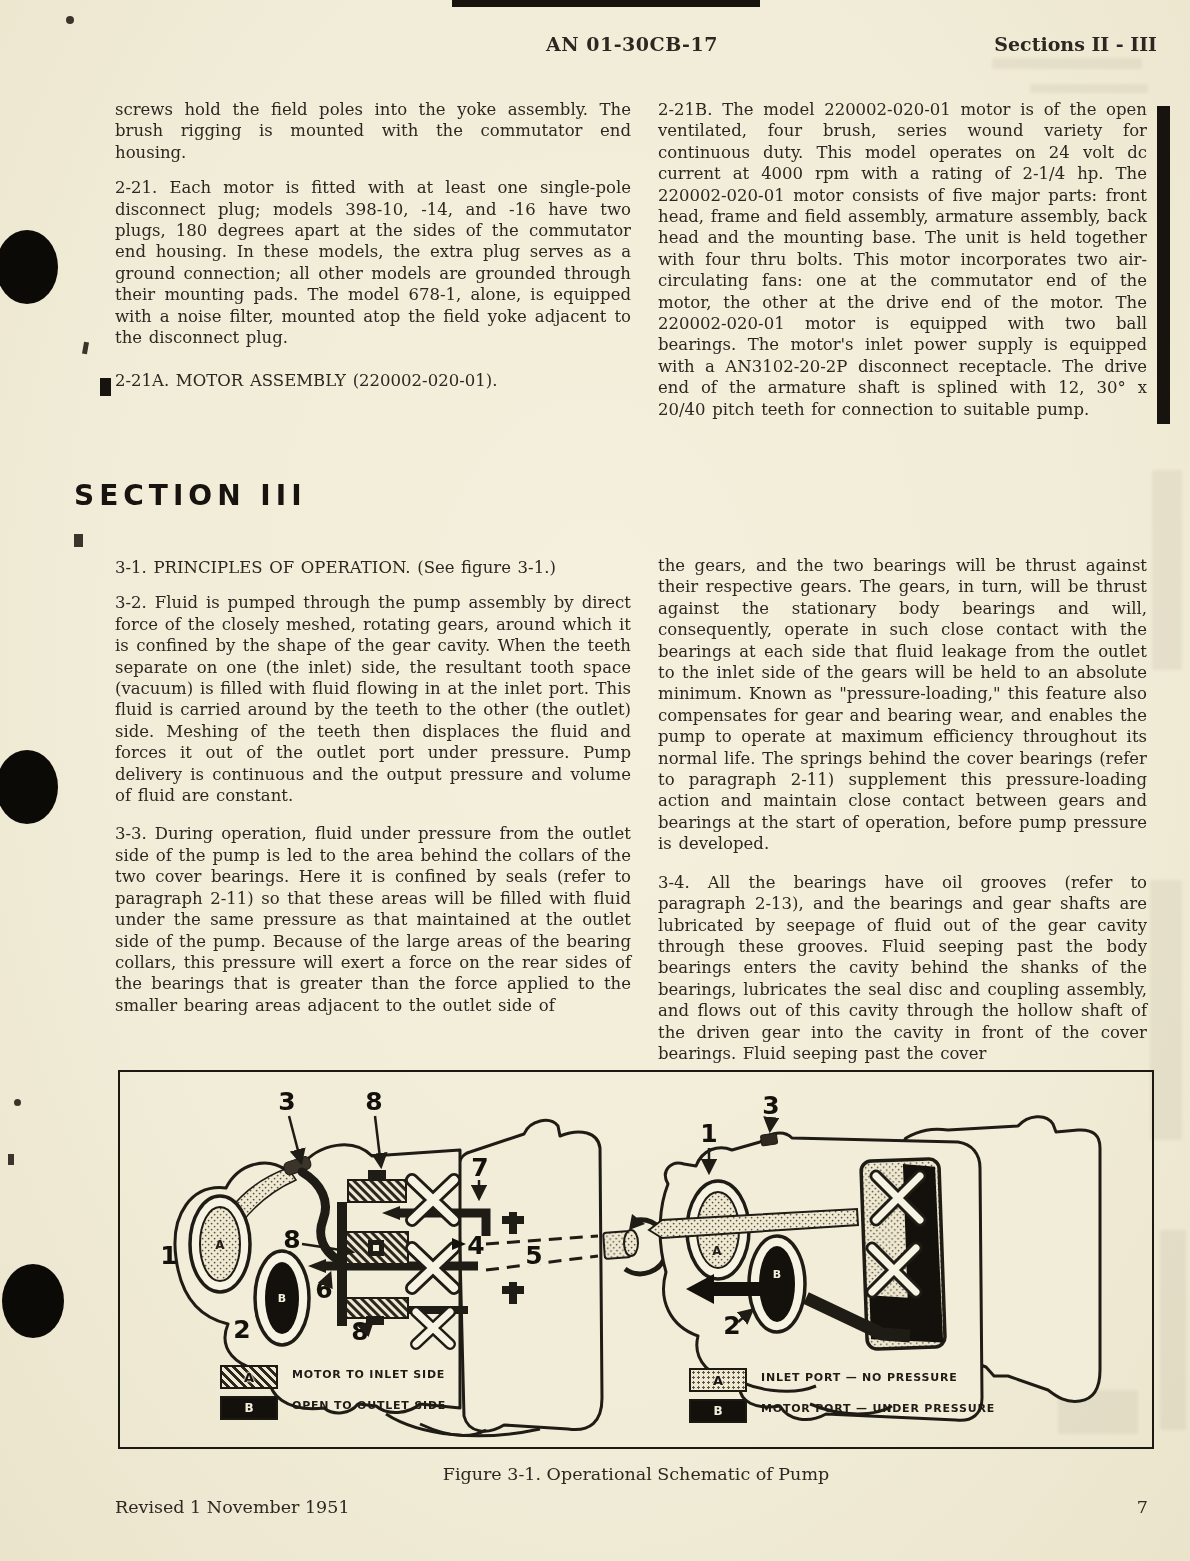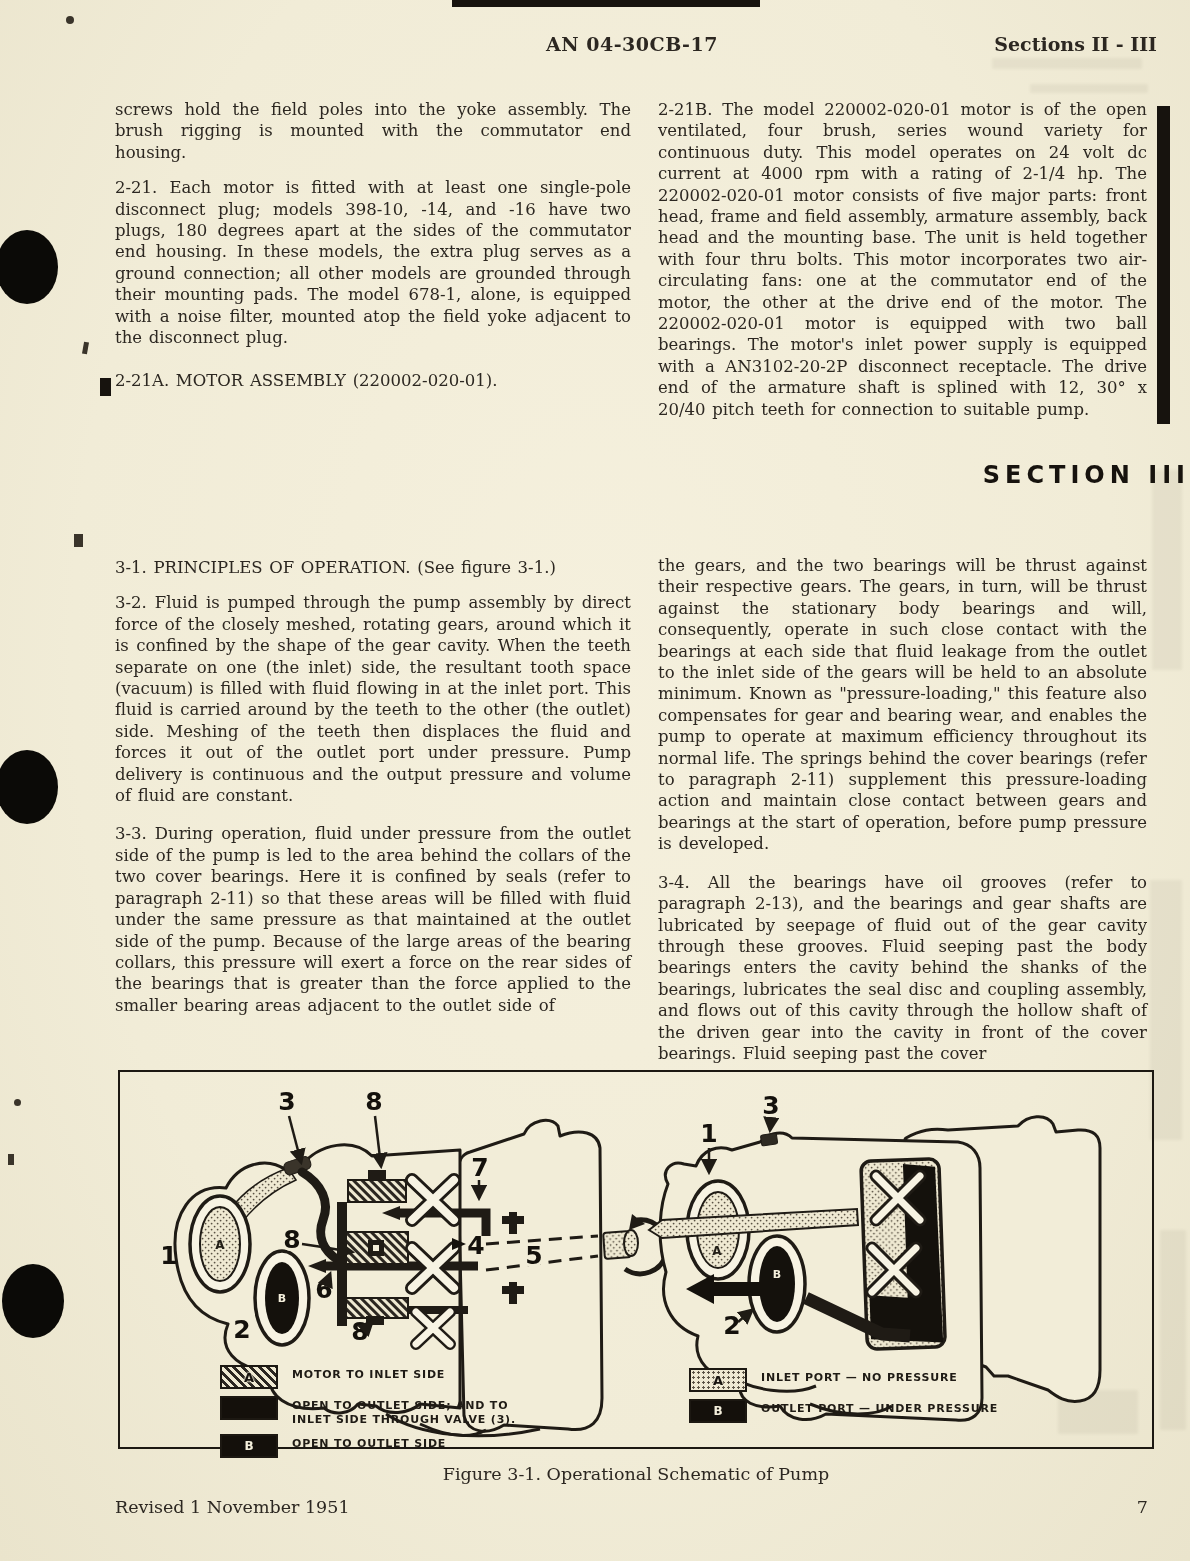--- a/index.html
+++ b/index.html
@@ -14,22 +14,22 @@
   .hdr-right{top:33px;right:33px;font-size:19px;font-weight:bold;}
   
   .col{text-align:justify;}
   .col p{font-size:16.5px;line-height:21.4px;margin:0 0 14px 0;word-spacing:1.4px;}
   .col p.para-heading{margin-top:8px;}
   #top-left{left:115px;top:99px;width:516px;}
   #top-right{left:658px;top:99px;width:489px;}
   #op-left{left:115px;top:557px;width:516px;}
   #op-right{left:658px;top:555px;width:489px;}
   
-  .section-head{left:74px;top:452px;width:1116px;text-align:right;color:#17130e;
-    font-family:"DejaVu Sans",sans-serif;font-weight:bold;font-size:24px;line-height:46px;letter-spacing:5px;}
+  .section-head{left:74px;top:473px;width:1116px;text-align:left;color:#17130e;
+    font-family:"DejaVu Sans",sans-serif;font-weight:bold;font-size:28px;line-height:46px;letter-spacing:5px;}
   
   .figure-box{left:118px;top:1070px;width:1036px;height:379px;border:2.5px solid #1c1812;box-sizing:border-box;}
   .figure-box svg{position:absolute;left:0;top:0;}
   .caption{left:118px;top:1464px;width:1036px;text-align:center;font-size:17.5px;}
   .footer-left{left:115px;top:1497px;font-size:17.5px;}
   .footer-right{right:42px;top:1497px;font-size:17.5px;}
   
   .legend{position:absolute;font-family:"DejaVu Sans",sans-serif;font-weight:bold;color:#1f1b15;}
   .leg-row{display:flex;align-items:flex-start;margin-bottom:7px;}
   .sw{width:54px;height:20px;border:2px solid #1c1812;flex:0 0 auto;display:flex;align-items:center;justify-content:center;margin-right:14px;}
@@ -61,21 +61,21 @@
   <div class="abs mark" style="left:74px;top:534px;width:9px;height:13px;"></div>
   <div class="abs mark" style="left:8px;top:1154px;width:6px;height:11px;"></div>
   <div class="abs mark" style="left:14px;top:1099px;width:7px;height:7px;border-radius:50%;"></div>
   <div class="abs bleed" style="left:992px;top:58px;width:150px;height:11px;"></div>
   <div class="abs bleed" style="left:1030px;top:84px;width:118px;height:9px;"></div>
   <div class="abs bleed" style="left:1152px;top:470px;width:30px;height:200px;"></div>
   <div class="abs bleed" style="left:1150px;top:880px;width:32px;height:260px;"></div>
   <div class="abs bleed" style="left:1058px;top:1390px;width:80px;height:44px;"></div>
   <div class="abs bleed" style="left:1160px;top:1230px;width:26px;height:200px;"></div>
 
-  <div class="abs hdr-center">AN 04-30CB-17</div>
+  <div class="abs hdr-center">AN 01-30CB-17</div>
   <div class="abs hdr-right">Sections II - III</div>
 
   <div class="abs col" id="top-left">
     <p>screws hold the field poles into the yoke assembly. The brush rigging is mounted with the commutator end housing.</p>
     <p style="margin-bottom:22px;">2-21. Each motor is fitted with at least one single-pole disconnect plug; models 398-10, -14, and -16 have two plugs, 180 degrees apart at the sides of the commutator end housing. In these models, the extra plug serves as a ground connection; all other models are grounded through their mounting pads. The model 678-1, alone, is equipped with a noise filter, mounted atop the field yoke adjacent to the disconnect plug.</p>
     <p class="para-heading">2-21A. MOTOR ASSEMBLY (220002-020-01).</p>
   </div>
   <div class="abs col" id="top-right">
     <p>2-21B. The model 220002-020-01 motor is of the open ventilated, four brush, series wound variety for continuous duty. This model operates on 24 volt dc current at 4000 rpm with a rating of 2-1/4 hp. The 220002-020-01 motor consists of five major parts: front head, frame and field assembly, armature assembly, back head and the mounting base. The unit is held together with four thru bolts. This motor incorporates two air-circulating fans: one at the commutator end of the motor, the other at the drive end of the motor. The 220002-020-01 motor is equipped with two ball bearings. The motor's inlet power supply is equipped with a AN3102-20-2P disconnect receptacle. The drive end of the armature shaft is splined with 12, 30° x 20/40 pitch teeth for connection to suitable pump.</p>
   </div>
@@ -240,44 +240,38 @@
 
     <div class="legend" style="left:100px;top:293px;width:320px;">
       <div class="leg-row">
         <div class="sw sw-hatch">
             <span class="swl">A</span>
           </div>
         <div class="leg-label">MOTOR TO INLET SIDE</div>
       </div>
       <div class="leg-row">
         <div class="sw sw-solid">
-            <span class="swl-w"></span>
-          </div>
-        <div class="leg-label">OPEN TO OUTLET SIDE; AND TO INLET SIDE THROUGH VALVE (3).</div>
+            <span class="swl-w">B</span>
+          </div>
+        <div class="leg-label">OPEN TO OUTLET SIDE</div>
+      </div>
+    </div>
+
+    <div class="legend" style="left:569px;top:296px;width:330px;">
+      <div class="leg-row">
+        <div class="sw sw-stip">
+            <span class="swl">A</span>
+          </div>
+        <div class="leg-label">INLET PORT — NO PRESSURE</div>
       </div>
       <div class="leg-row">
         <div class="sw sw-solid">
             <span class="swl-w">B</span>
           </div>
-        <div class="leg-label">OPEN TO OUTLET SIDE</div>
-      </div>
-    </div>
-
-    <div class="legend" style="left:569px;top:296px;width:330px;">
-      <div class="leg-row">
-        <div class="sw sw-stip">
-            <span class="swl">A</span>
-          </div>
-        <div class="leg-label">INLET PORT — NO PRESSURE</div>
-      </div>
-      <div class="leg-row">
-        <div class="sw sw-solid">
-            <span class="swl-w">B</span>
-          </div>
-        <div class="leg-label">OUTLET PORT — UNDER PRESSURE</div>
+        <div class="leg-label">MOTOR PORT — UNDER PRESSURE</div>
       </div>
     </div>
   </div>
 
   <div class="abs caption">Figure 3-1. Operational Schematic of Pump</div>
   <div class="abs footer-left">Revised 1 November 1951</div>
   <div class="abs footer-right">7</div>
 
 </div>
 

